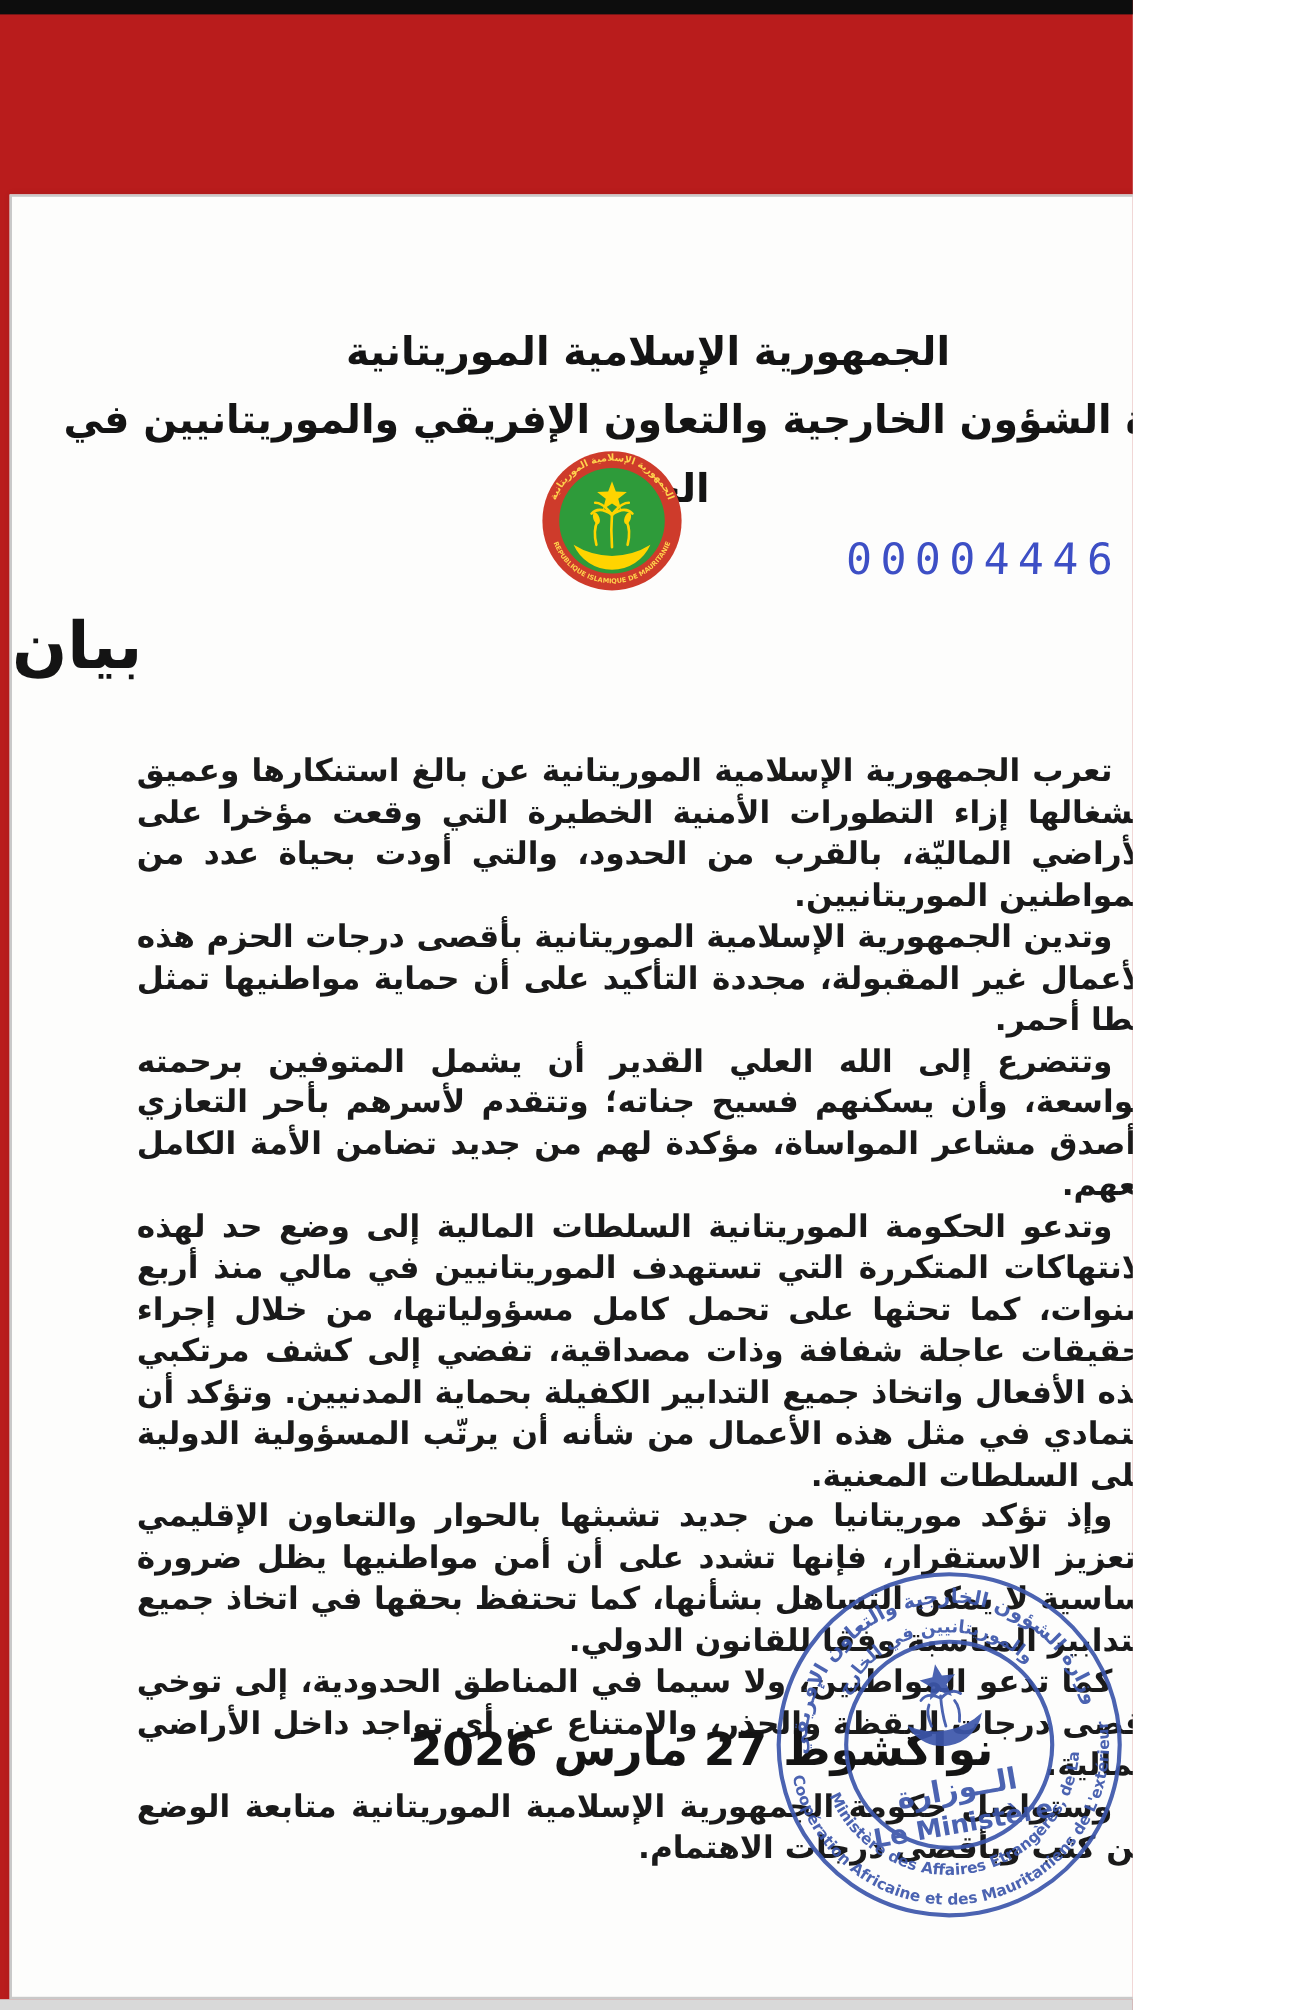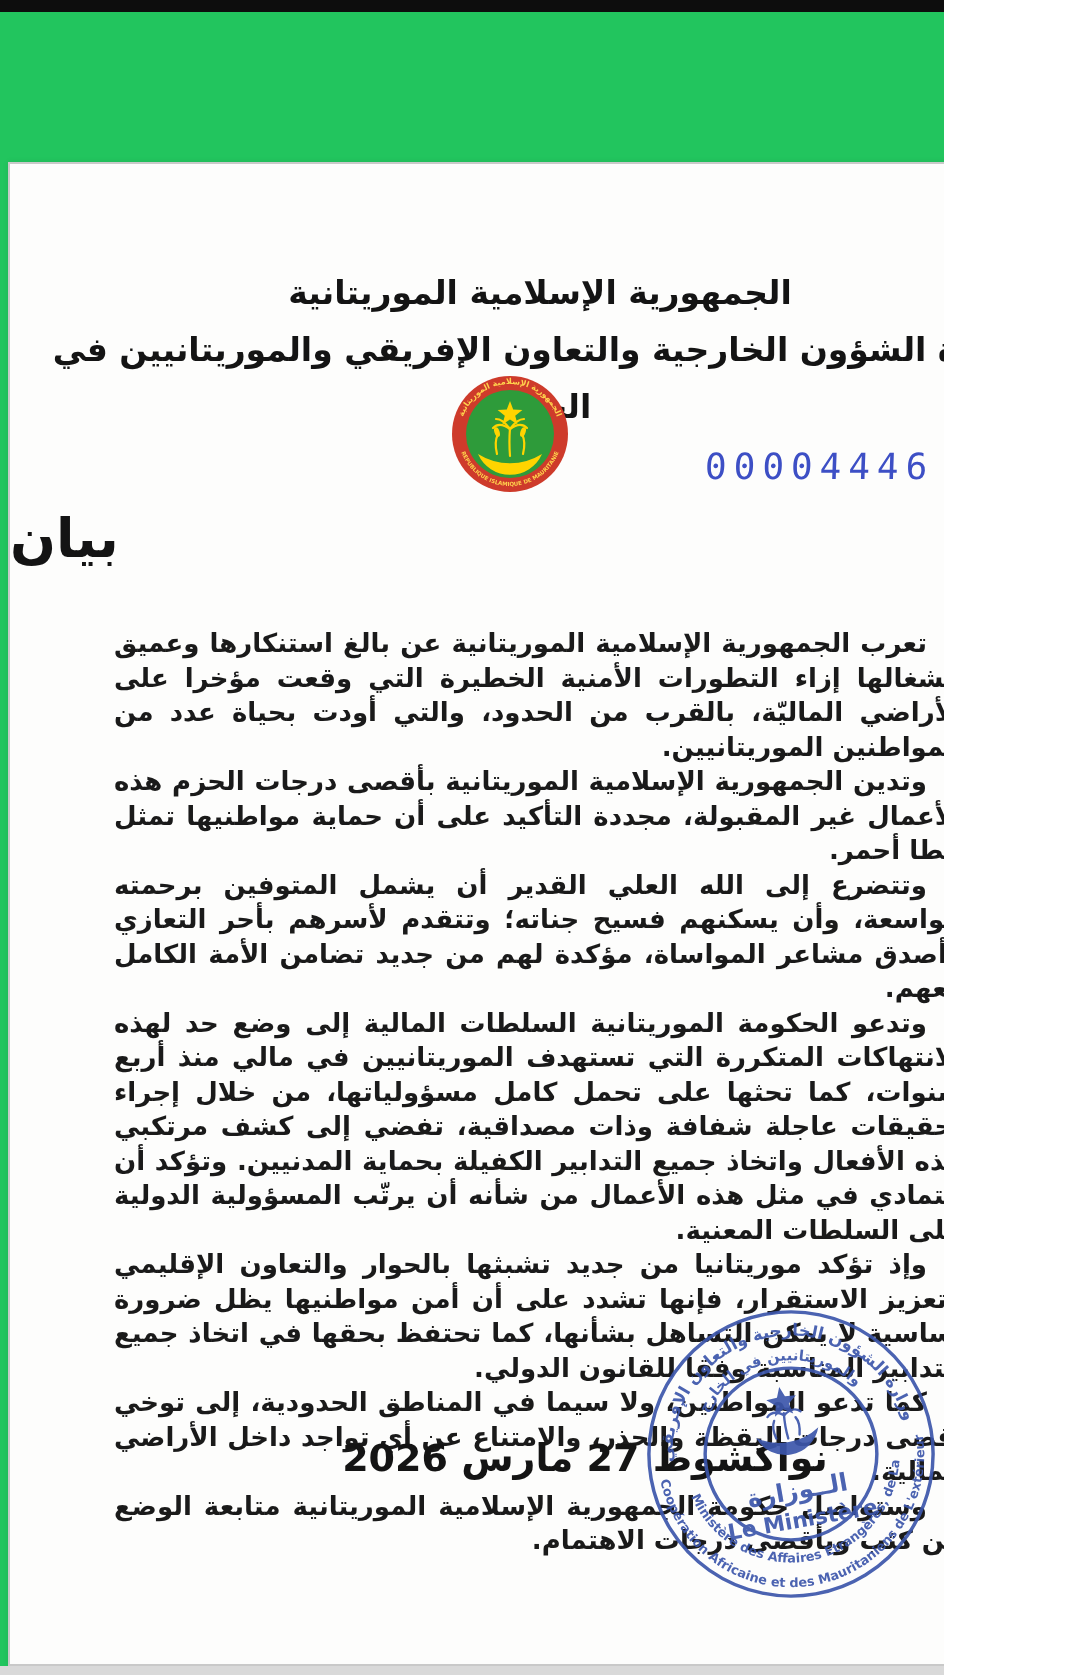--- a/index.html
+++ b/index.html
@@ -1,18 +1,18 @@
 <!DOCTYPE html>
 <html lang="ar"><head>
 <meta charset="utf-8">
 <style>
   html,body{margin:0;padding:0;background:#ffffff;}
   .screen{
     position:relative;width:944px;height:1675px;overflow:hidden;
-    background:#22c55e;font-family:"DejaVu Sans",sans-serif;
+    background:#b91c1c;font-family:"DejaVu Sans",sans-serif;
   }
   .top-bar{position:absolute;left:0;top:0;width:1080px;height:12px;background:#0d0d0d;}
   .bottom-strip{position:absolute;left:0;bottom:0;width:1080px;height:9px;background:#d9d9d9;}
   .page{
     position:absolute;left:8px;top:162px;width:1064px;height:1504px;
     background:#fdfdfc;border:2px solid #c9c9c9;box-sizing:border-box;
     box-shadow:0 0 6px rgba(0,0,0,0.08);
   }
   .doc-header{
     position:absolute;top:100px;left:0;width:100%;

